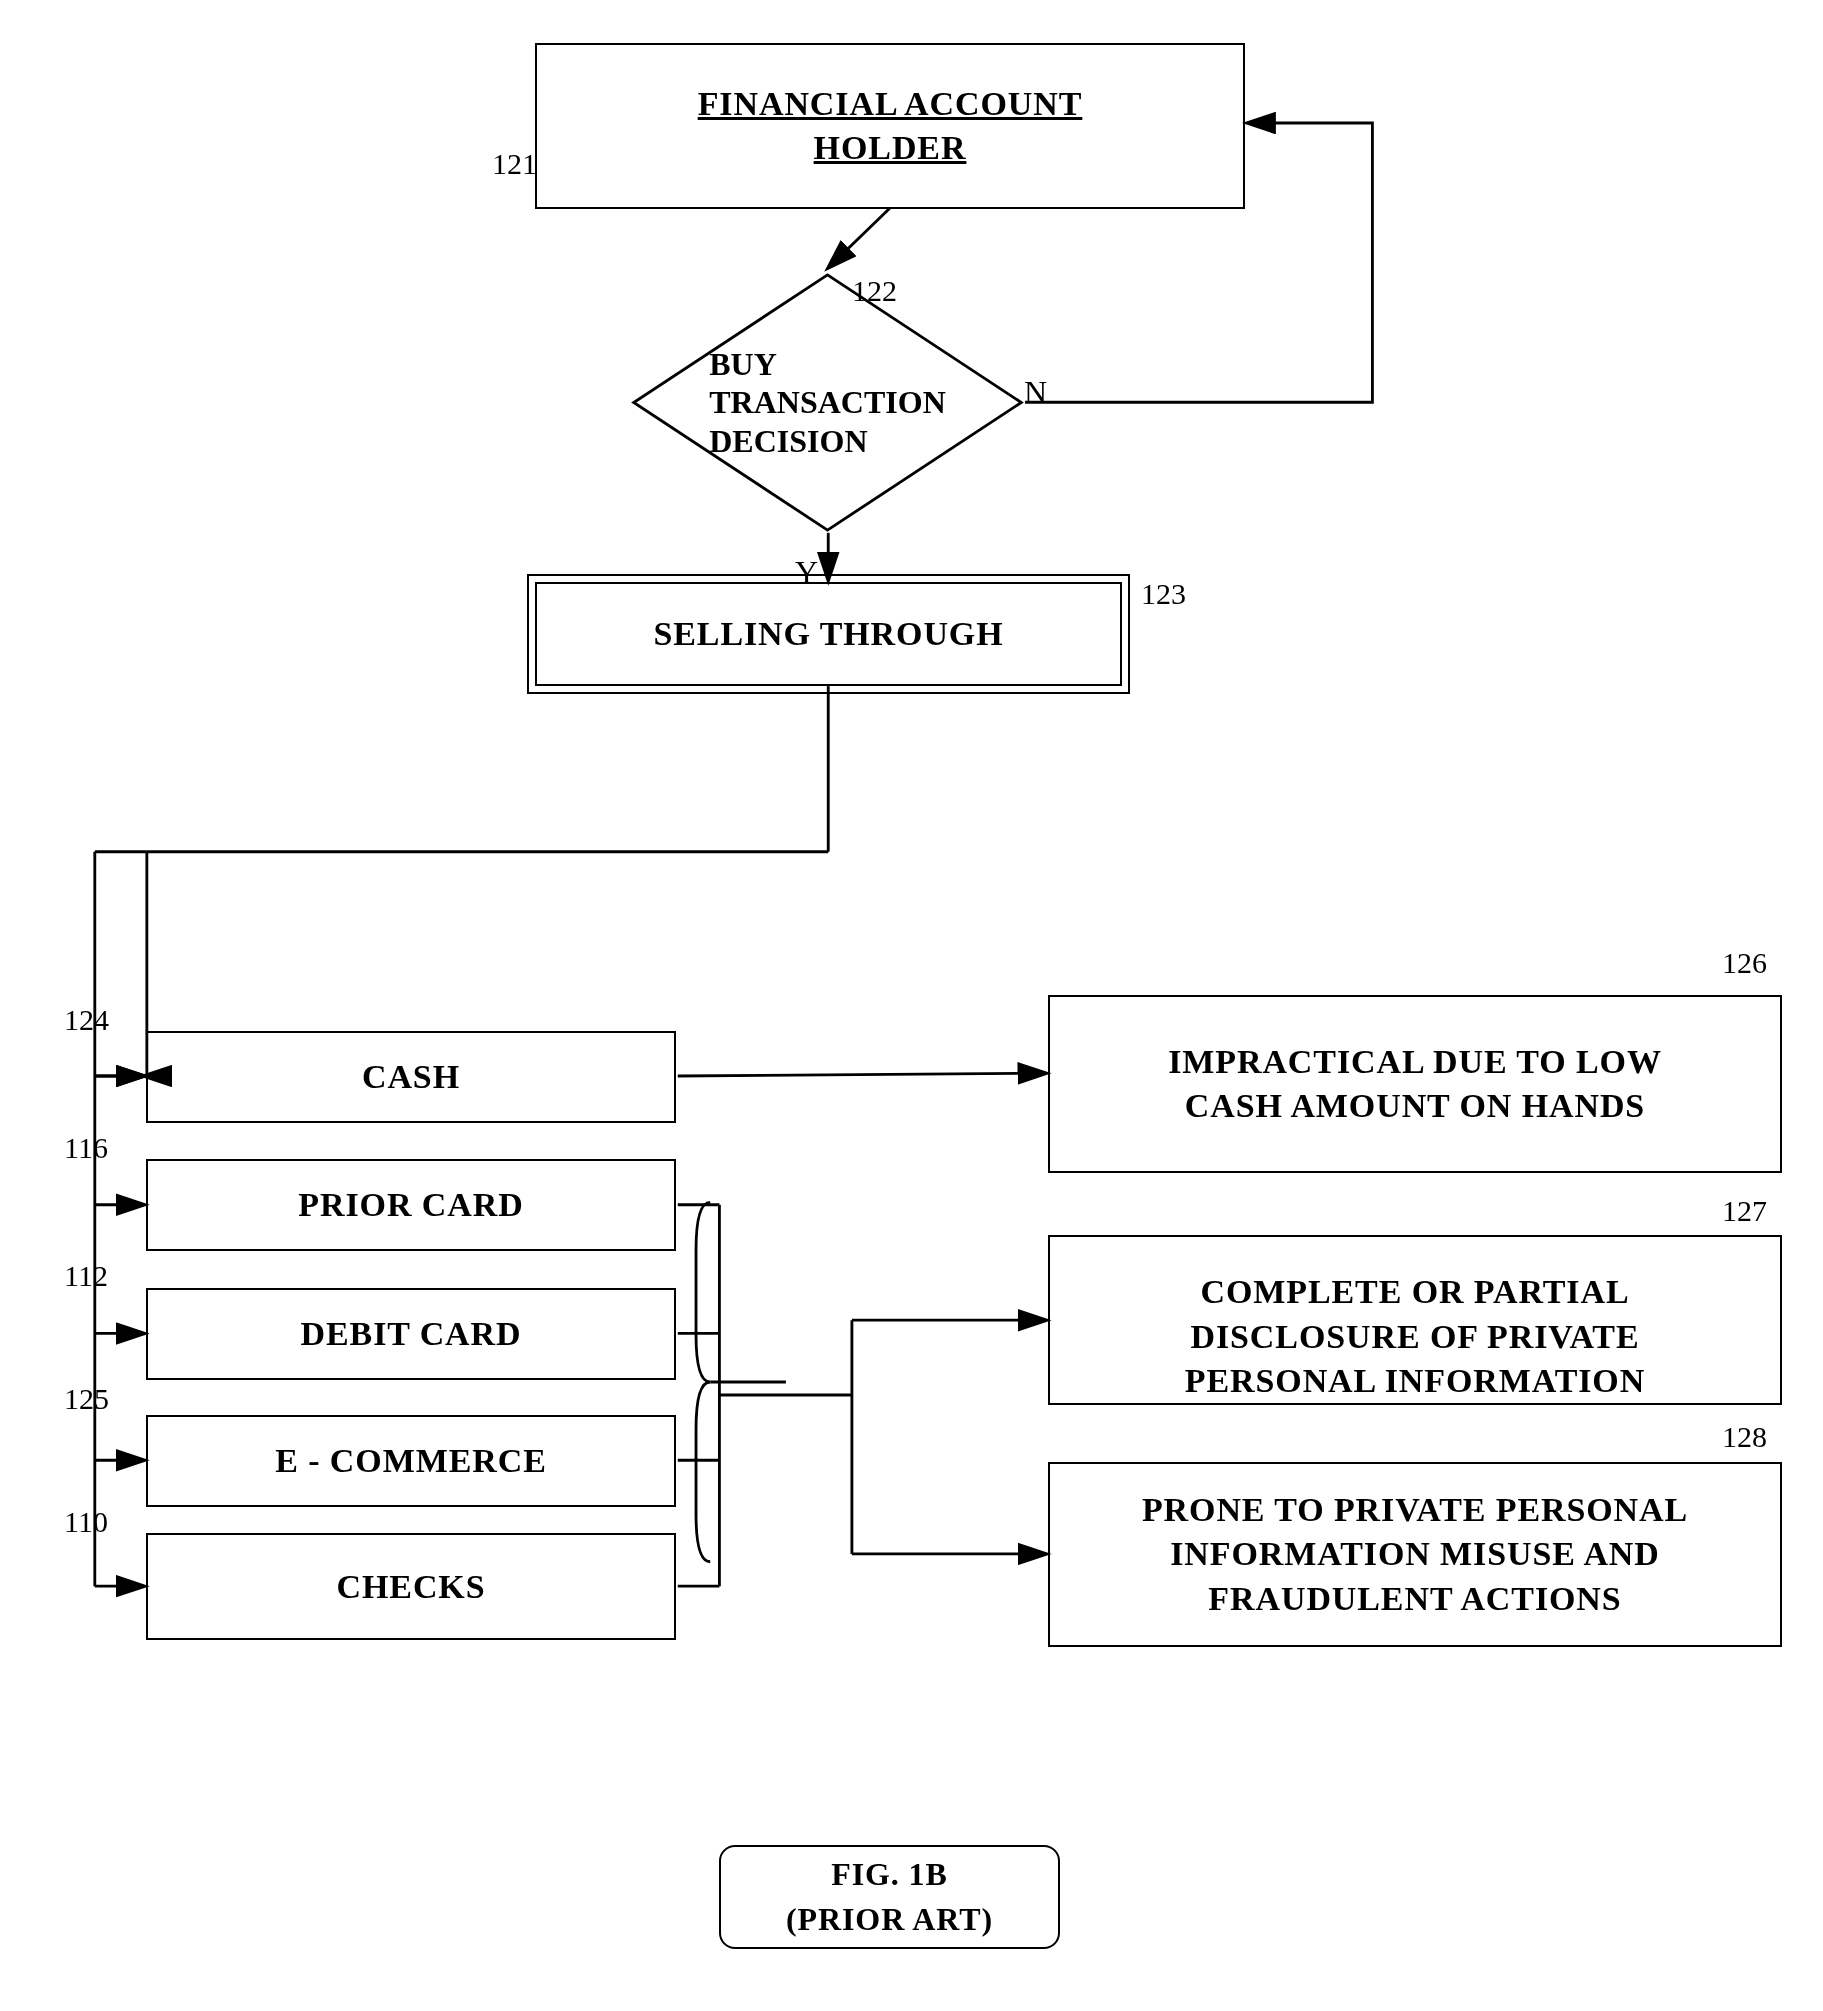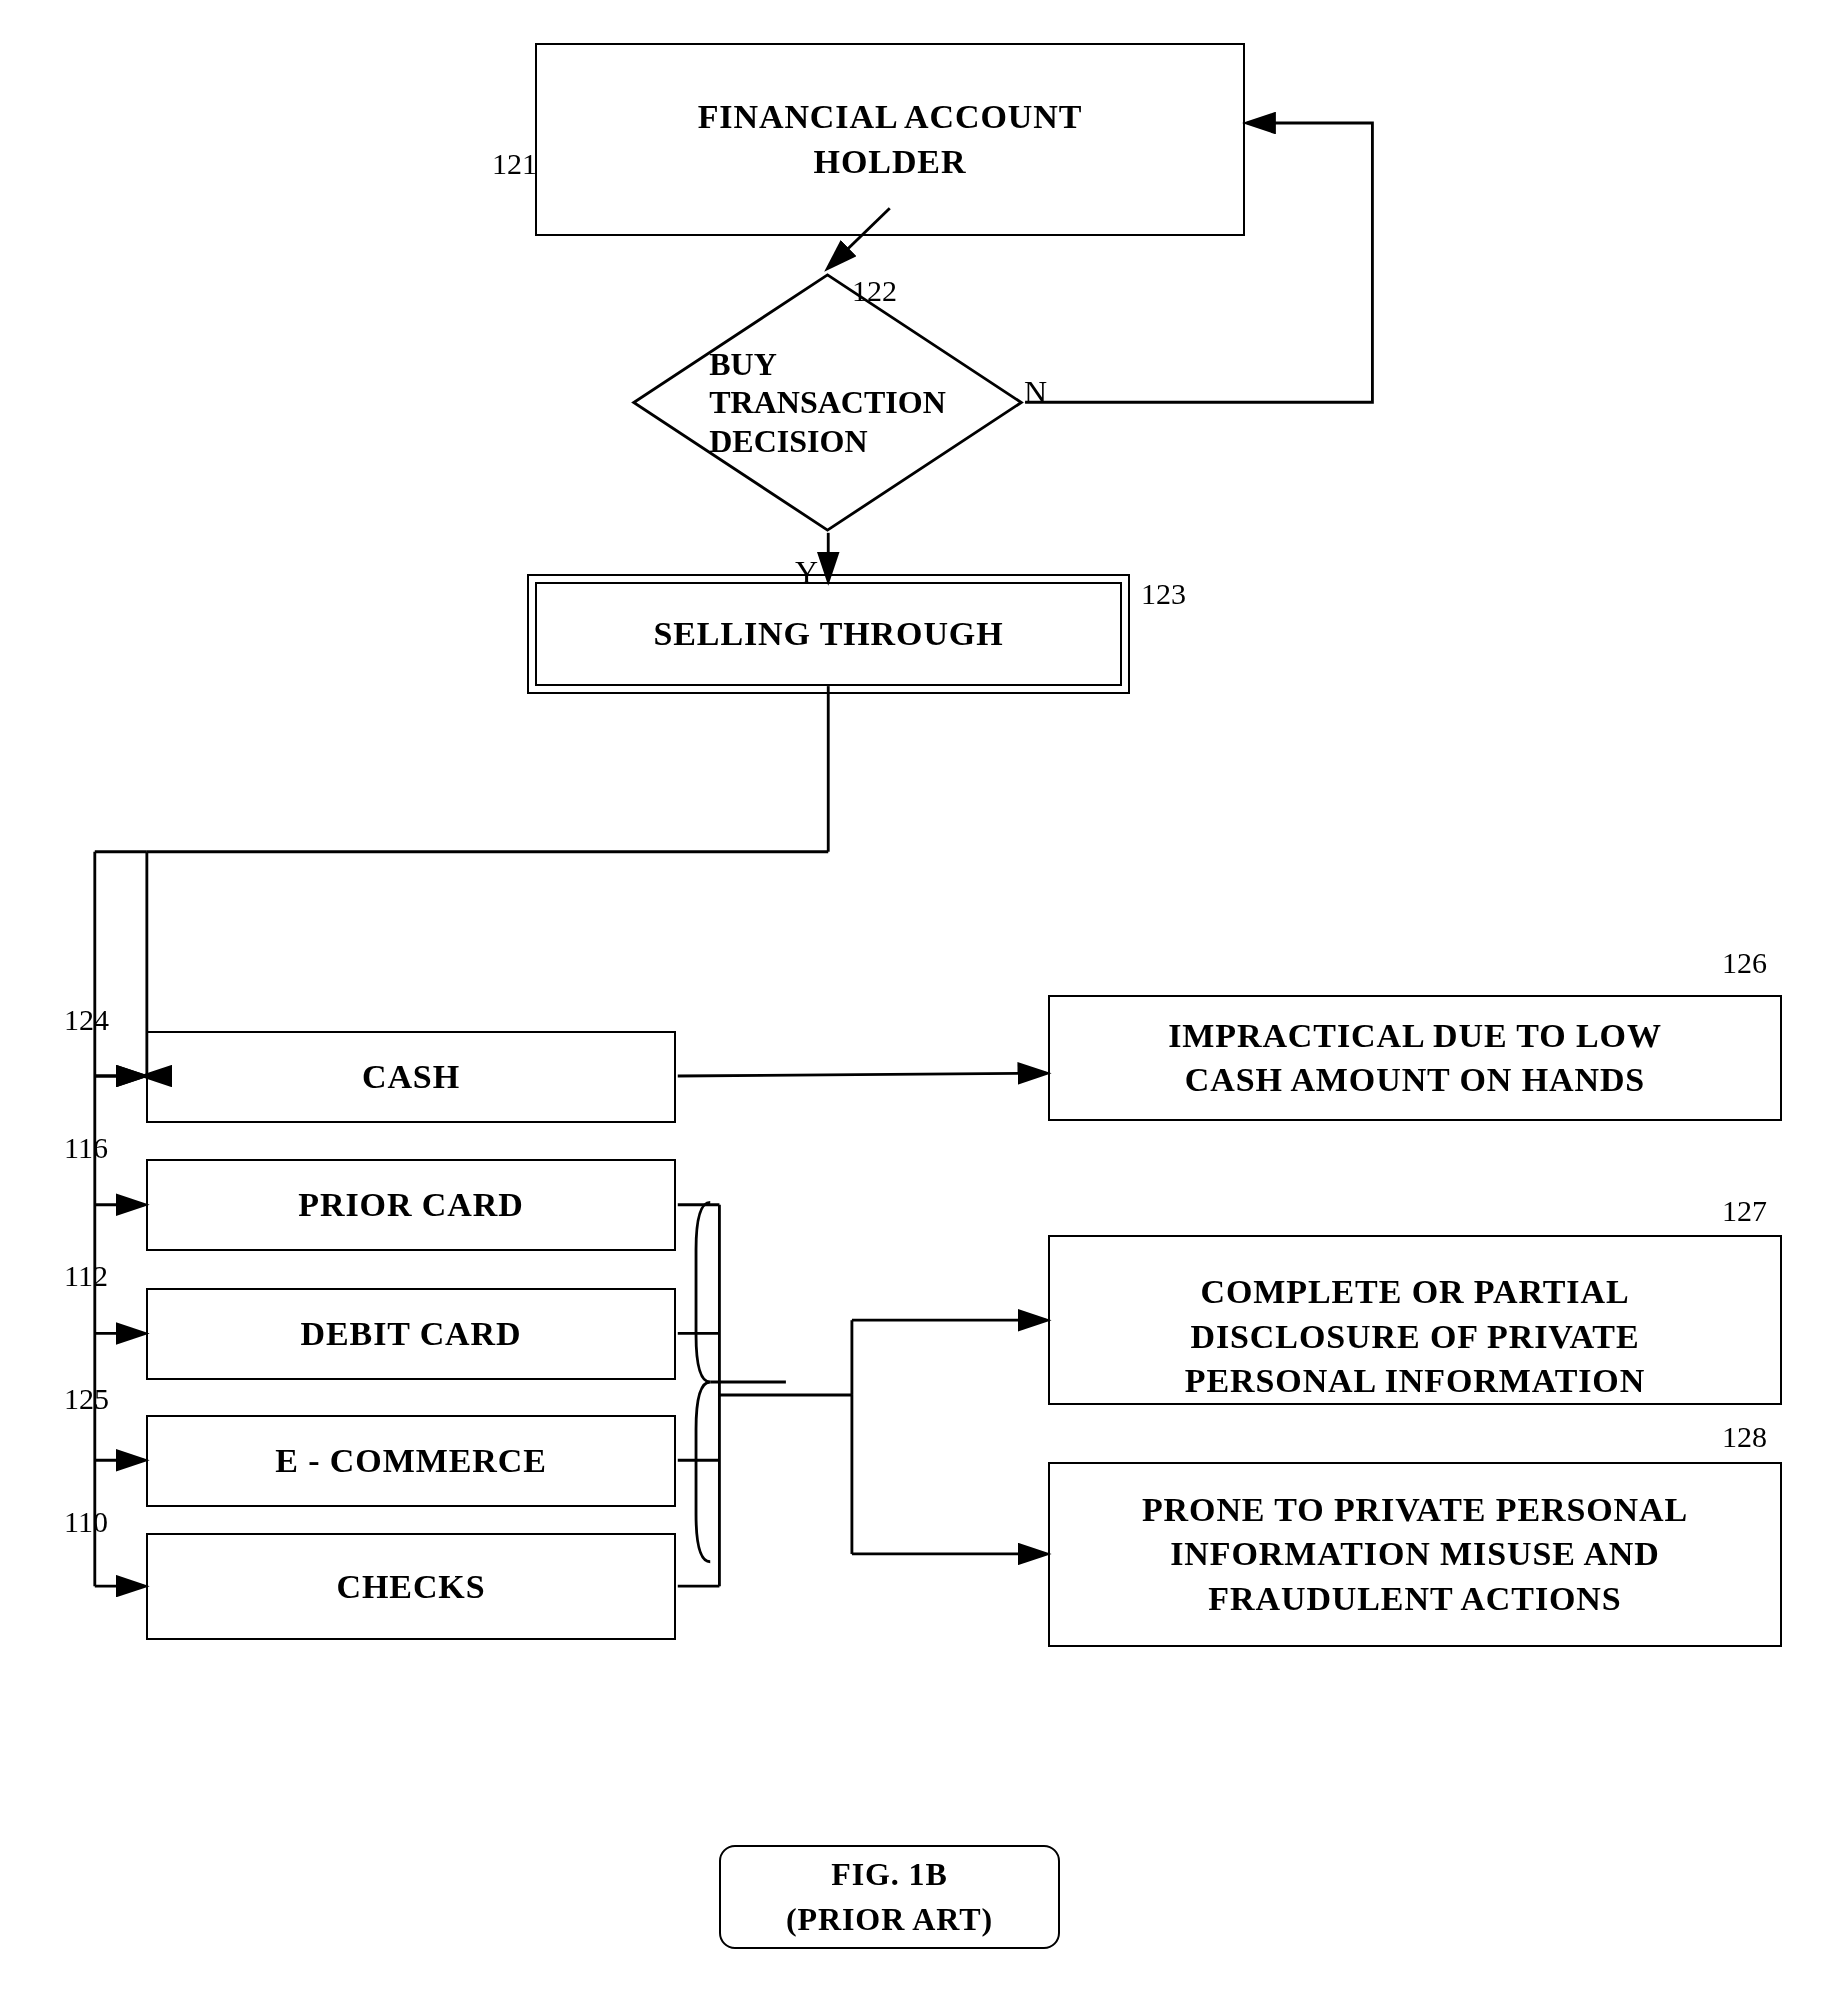--- a/index.html
+++ b/index.html
@@ -32,21 +32,21 @@
     }
     .box-double {
       
       outline: 2.8px solid #000;
       outline-offset: 5.7px;
     }
 
     
     #box-fah {
       left: 535px; top: 43px;
-      width: 710px; height: 193px;
+      width: 710px; height: 166px; text-decoration: underline;
     }
 
     
     #box-sell {
       left: 535px; top: 582px;
       width: 587px; height: 104px;
       outline: 2.8px solid #000;
       outline-offset: 6.6px;
     }
 
@@ -68,21 +68,21 @@
       width: 530px; height: 92px;
     }
     #box-checks {
       left: 146px; top: 1533px;
       width: 530px; height: 107px;
     }
 
     
     #box-impractical {
       left: 1048px; top: 995px;
-      width: 734px; height: 126px;
+      width: 734px; height: 178px;
     }
     #box-disclosure {
       left: 1048px; top: 1235px;
       width: 734px; height: 170px; align-items: flex-end;
     }
     #box-prone {
       left: 1048px; top: 1462px;
       width: 734px; height: 185px;
     }
 

